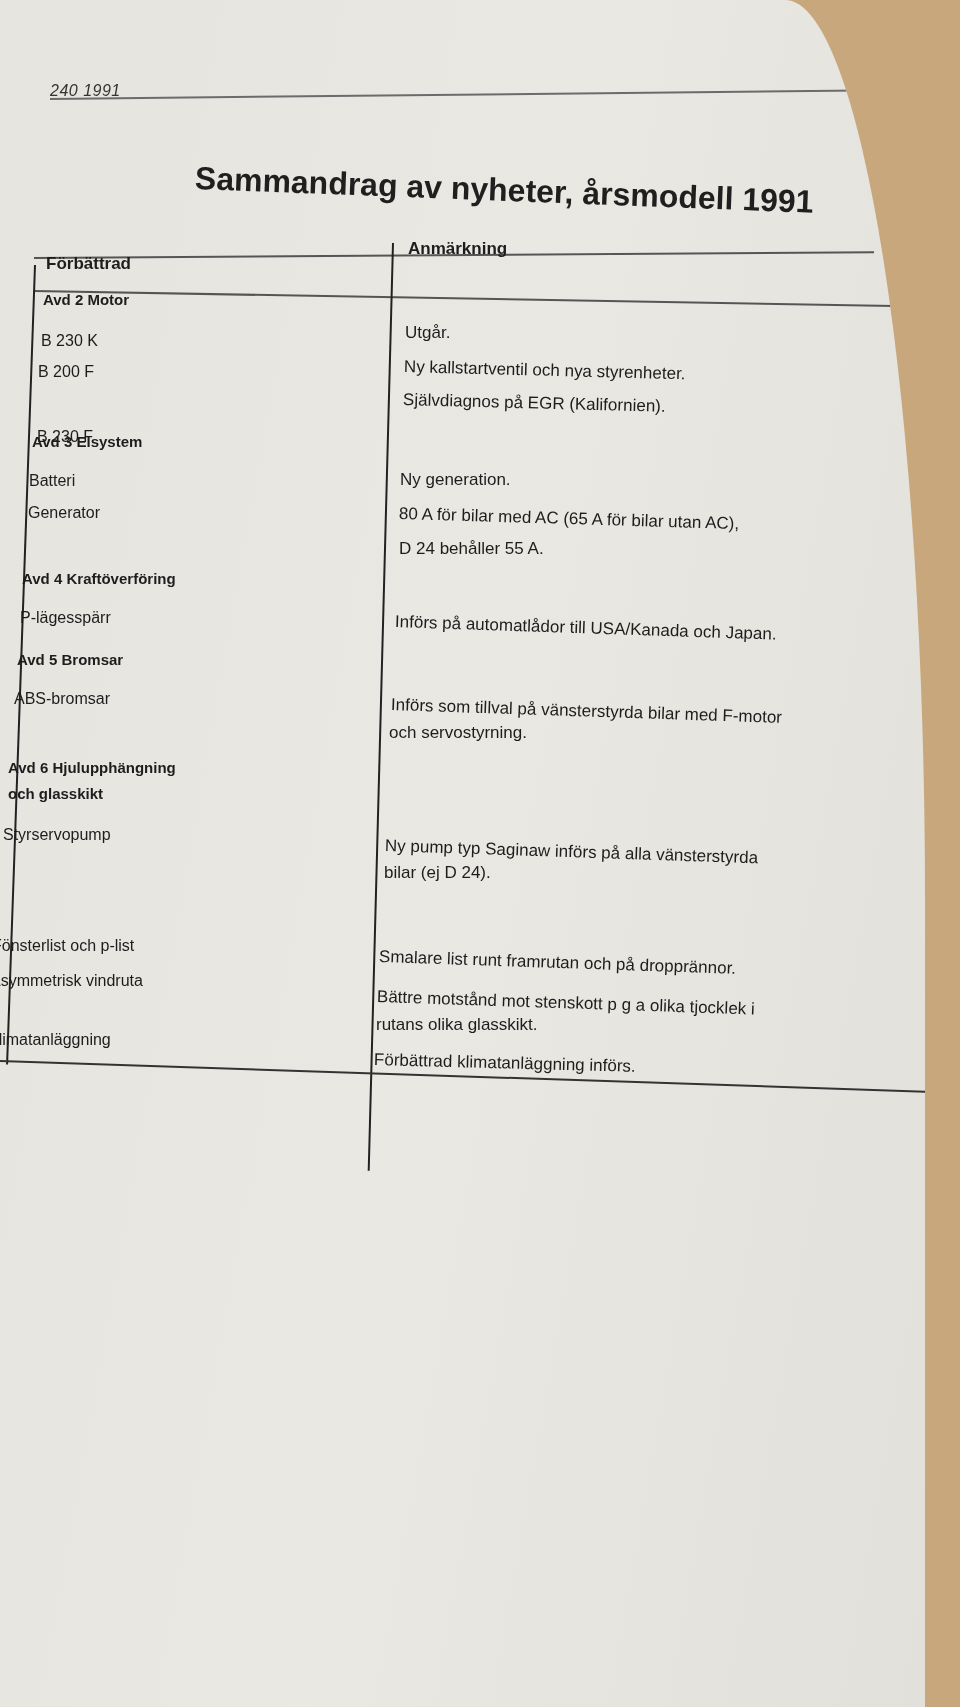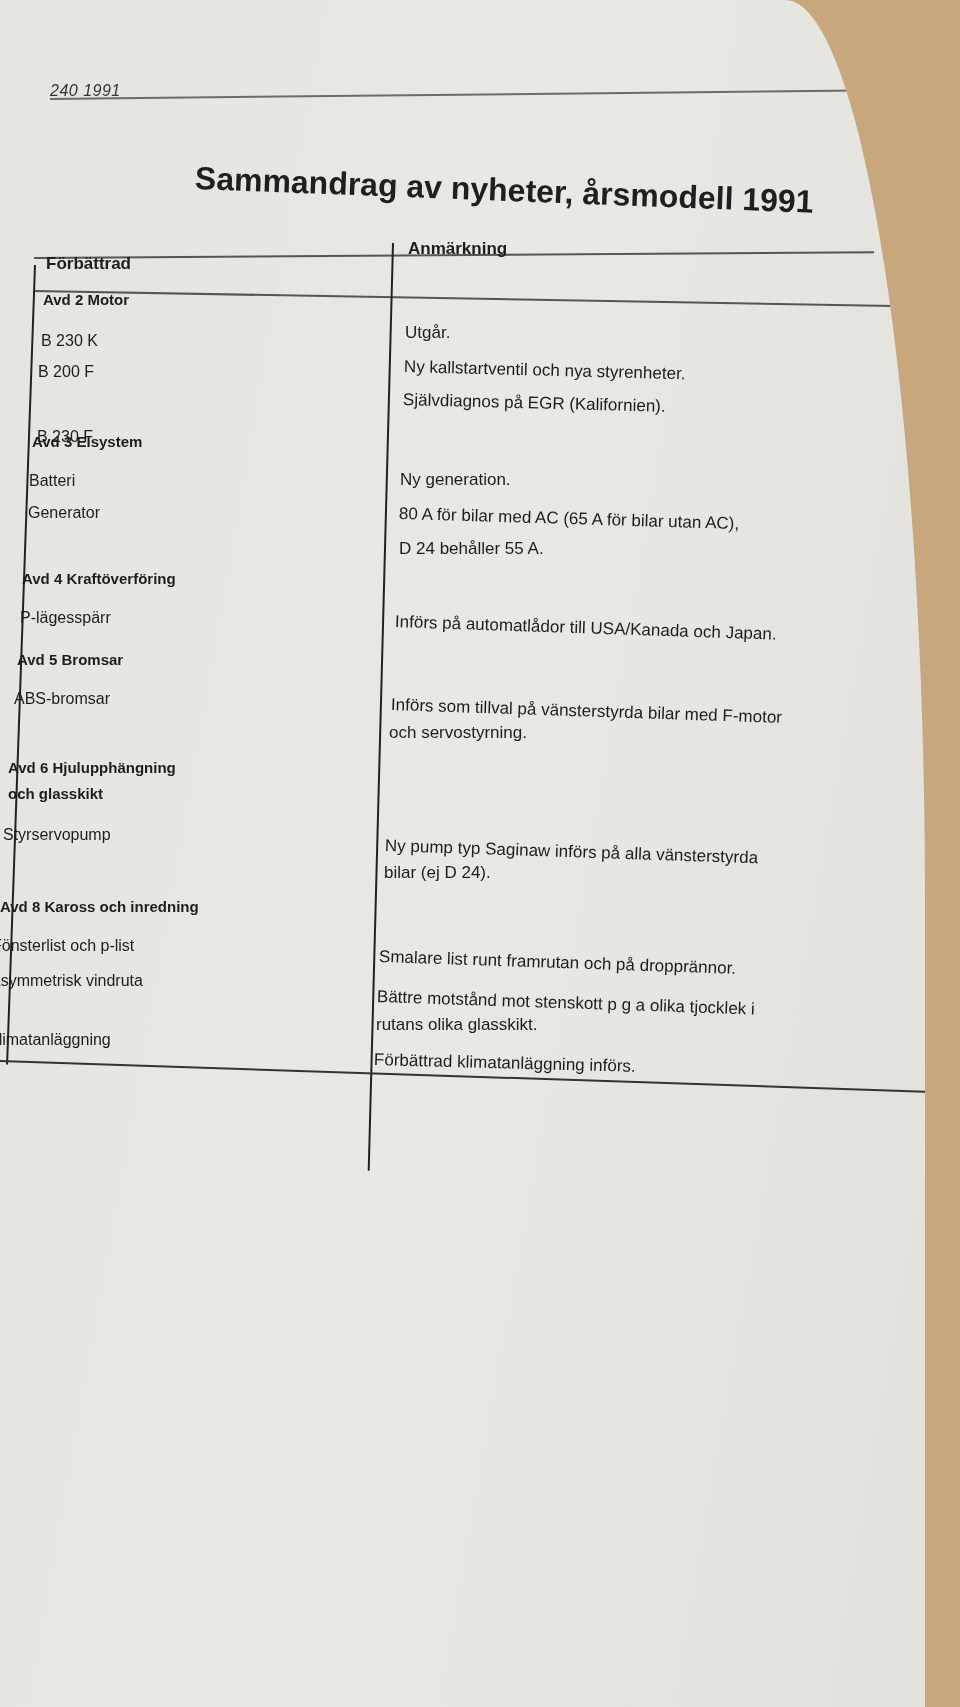--- a/index.html
+++ b/index.html
@@ -103,21 +103,20 @@
     <div class="cell item" style="left:14px;top:445px;">ABS-bromsar</div>
     <div class="cell note" style="left:391px;top:450px;transform:rotate(1.9deg);transform-origin:left;">Införs som tillval på vänsterstyrda bilar med F-motor</div>
     <div class="cell note" style="left:389px;top:478px;">och servostyrning.</div>
 
     <div class="cell section" style="left:8px;top:514px;">Avd 6 Hjulupphängning</div>
     <div class="cell section" style="left:8px;top:540px;">och glasskikt</div>
     <div class="cell item" style="left:3px;top:581px;">Styrservopump</div>
     <div class="cell note" style="left:385px;top:591px;transform:rotate(1.9deg);transform-origin:left;">Ny pump typ Saginaw införs på alla vänsterstyrda</div>
     <div class="cell note" style="left:384px;top:618px;">bilar (ej D 24).</div>
 
-    <div class="cell section" style="left:0px;top:653px;">Avd 8 Kaross och inredning</div>
     <div class="cell item" style="left:-8px;top:692px;">Fönsterlist och p-list</div>
     <div class="cell note" style="left:379px;top:702px;transform:rotate(1.9deg);transform-origin:left;">Smalare list runt framrutan och på dropprännor.</div>
     <div class="cell item" style="left:-10px;top:727px;">Asymmetrisk vindruta</div>
     <div class="cell note" style="left:377px;top:742px;transform:rotate(1.9deg);transform-origin:left;">Bättre motstånd mot stenskott p g a olika tjocklek i</div>
     <div class="cell note" style="left:376px;top:770px;">rutans olika glasskikt.</div>
     <div class="cell item" style="left:-12px;top:786px;">Klimatanläggning</div>
     <div class="cell note" style="left:374px;top:805px;transform:rotate(1.5deg);transform-origin:left;">Förbättrad klimatanläggning införs.</div>
   </div>
 </div>
 

